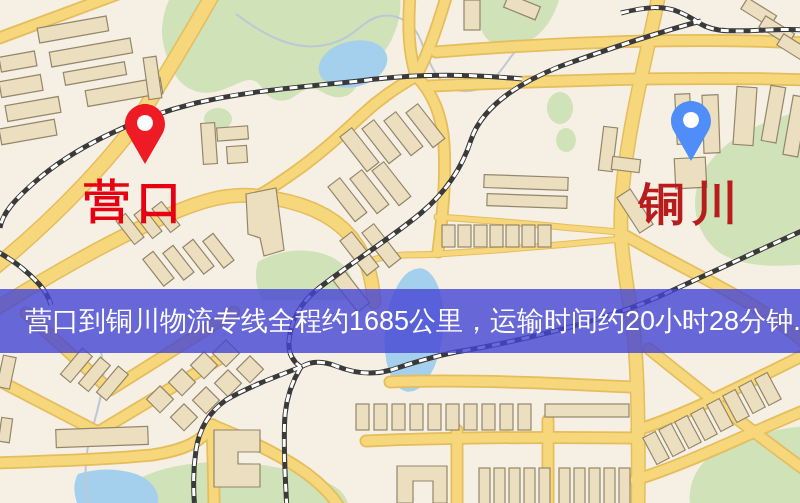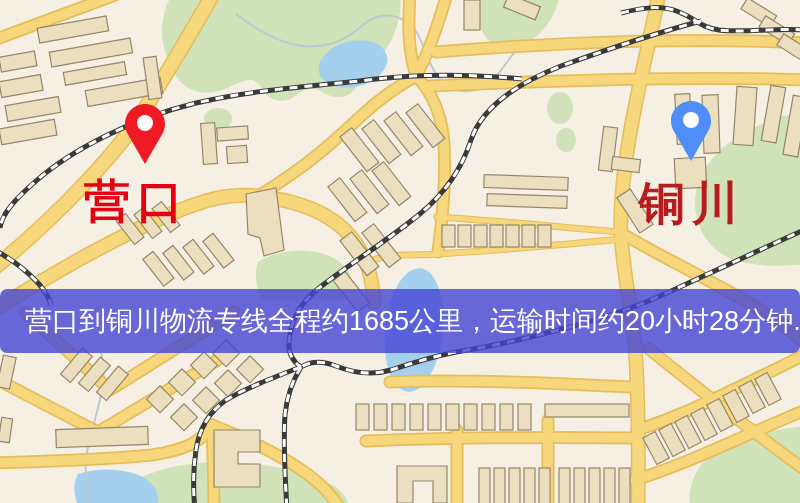--- a/index.html
+++ b/index.html
@@ -14,21 +14,21 @@
   .w13{stroke-width:13;} .w10{stroke-width:9.5;} .w8{stroke-width:7;}
   .rail-base{fill:none;stroke:#3a3a3a;stroke-width:5;}
   .rail-dash{fill:none;stroke:#ffffff;stroke-width:3;stroke-dasharray:8 7;}
   .bld{fill:#ecdfbf;stroke:#94866a;stroke-width:1.2;}
   .pin{position:absolute;width:44px;height:64px;}
   .pin-label{position:absolute;font-weight:700;font-size:46px;letter-spacing:7px;line-height:1;white-space:nowrap;}
   #origin-label{left:84px;top:178px;color:#e60012;}
   #destination-label{left:639px;top:180px;color:#b91c1c;}
   #banner{position:absolute;left:0;top:289px;width:800px;height:64px;
           background:rgba(69,69,212,0.80);color:#ffffff;font-size:27px;
-          line-height:64px;padding-left:25px;box-sizing:border-box;white-space:nowrap;border-radius:7px;}
+          line-height:64px;padding-left:25px;box-sizing:border-box;white-space:nowrap;}
 </style>
 </head>
 <body>
 
 <div id="stage">
 
   <svg id="map-art" width="800" height="503" viewBox="0 0 800 503">
 
     <g>
       <path class="park" d="M162,28 C164,10 168,0 172,-4 L400,-4 C402,10 398,30 388,46 C378,62 366,76 352,92 C344,100 332,98 322,92 C310,84 300,92 292,98 C282,104 268,100 262,88 C252,72 240,84 222,90 C204,96 186,92 176,76 C168,62 161,44 162,28 Z"></path>

